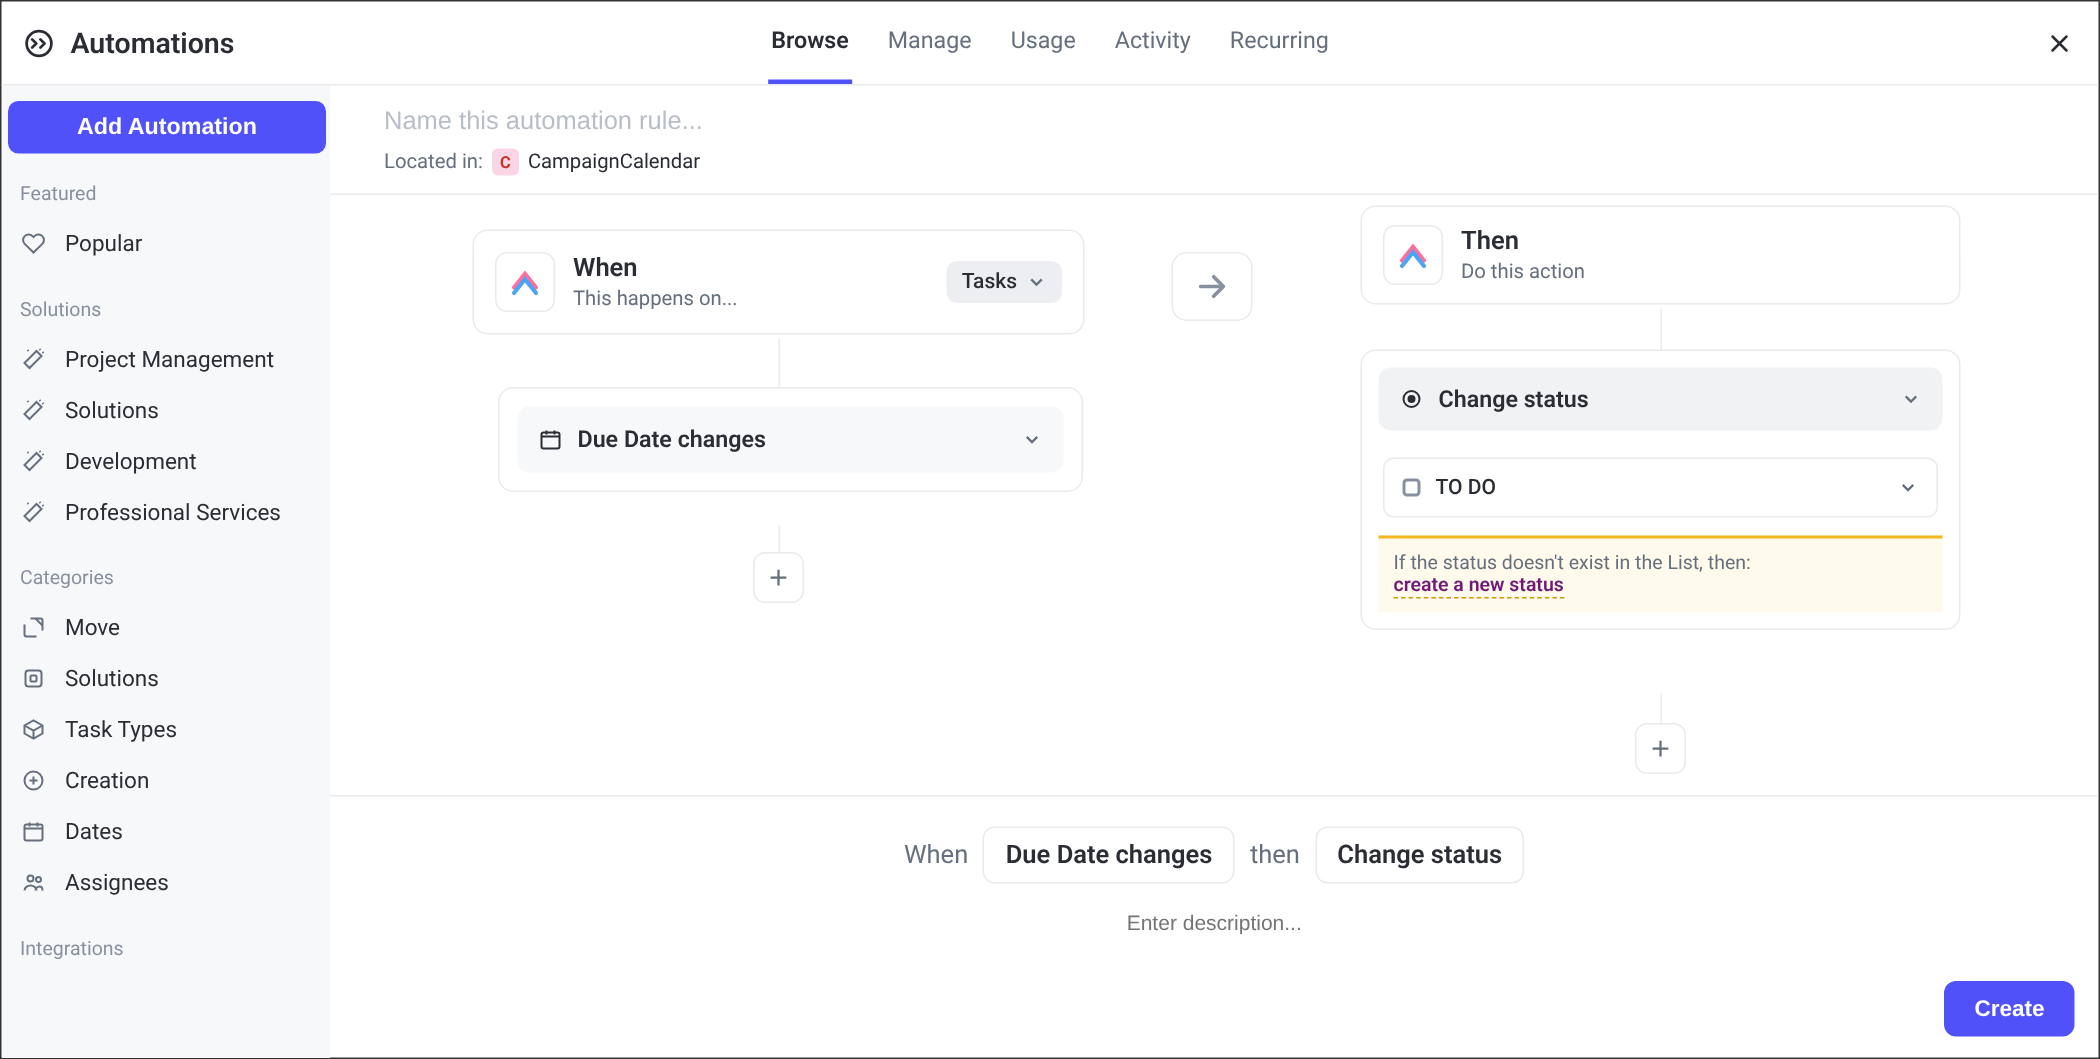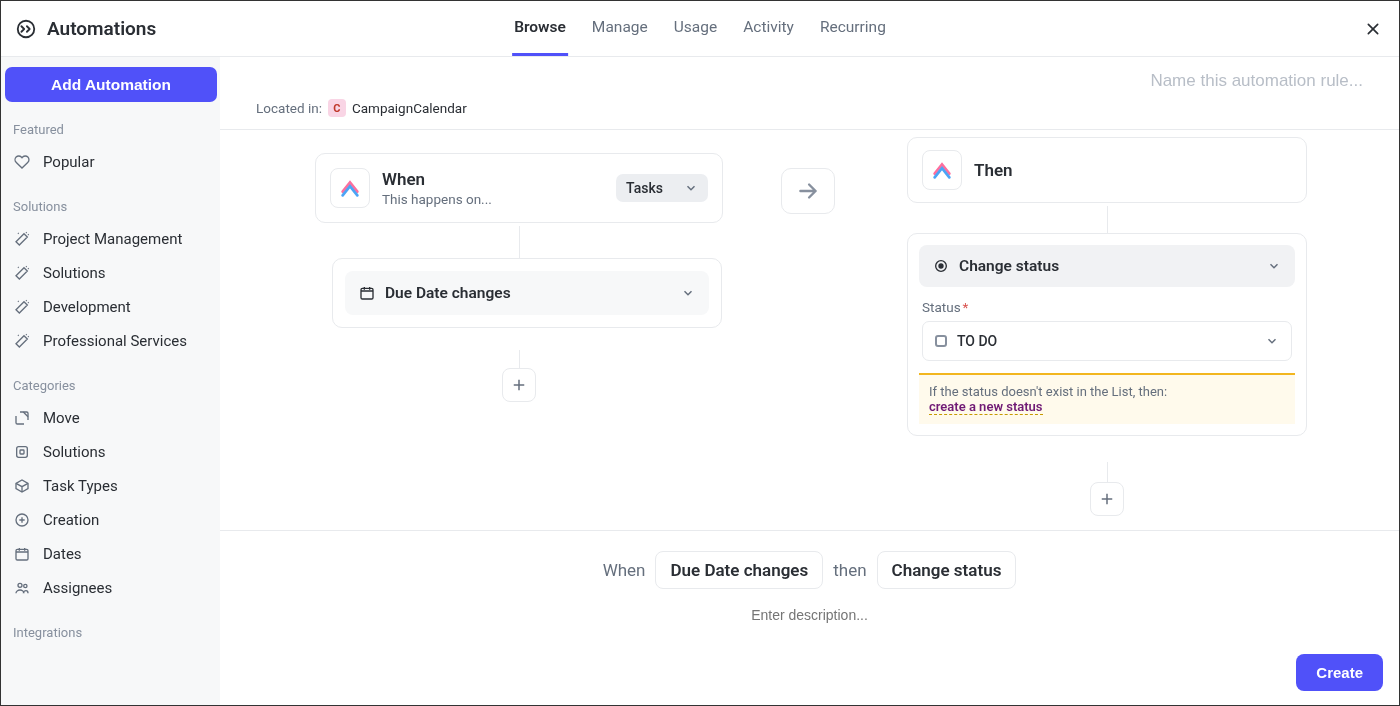--- a/index.html
+++ b/index.html
@@ -125,21 +125,20 @@
   padding: 14px 36px 12px 36px;
   border-bottom: 1px solid #e8eaed;
 }
 .name-input {
   border:none;
   outline:none;
   font-size: 17px;
   color: #15803d;
   width: 100%;
   background: transparent;
-  text-align: right;
 }
 .name-input::placeholder { color: #b8bec7; }
 .location-row {
   display:flex; align-items:center; gap:6px;
   margin-top:8px;
   font-size: 13.5px;
   color: #656f7d;
 }
 .location-chip {
   display:flex; align-items:center; gap:6px;
@@ -174,21 +173,21 @@
   display:flex;align-items:center;justify-content:center;
   margin-right:12px;
 }
 .when-text { flex:1; }
 .when-title { font-size:17px; font-weight:600; color:#2a2e34; }
 .when-sub { font-size:13.5px; color:#656f7d; margin-top:2px; }
 .tasks-chip {
   background:#eceef1;
   border-radius:7px;
   padding:6px 10px;
-  display:flex;align-items:center;gap:21px;
+  display:flex;align-items:center;gap:6px;
   font-size:14px; font-weight:500;
   color:#2a2e34;
 }
 .due-card {
   position:absolute;
   left:112px; top:128px;
   width:390px;
   background:#fff;
   border:1px solid #e8eaed;
   border-radius:10px;
@@ -524,38 +523,38 @@
 
       <div class="then-card">
         <div class="card-icon-wrap">
           <svg width="22" height="22" viewBox="0 0 24 24">
               <path d="M4 16l8-10 8 10" fill="none" stroke="#fd6f9e" stroke-width="3" stroke-linecap="round"></path>
               <path d="M4 20l8-10 8 10" fill="none" stroke="#4ca4f5" stroke-width="3" stroke-linecap="round"></path>
             </svg>
         </div>
         <div class="when-text">
           <div class="when-title">Then</div>
+          <div class="when-sub">Do this action</div>
         </div>
       </div>
 
       <div class="change-card">
         <div class="change-head">
           <span>
               <svg viewBox="0 0 24 24" width="16" height="16" fill="none" stroke="#2a2e34" stroke-width="2">
                 <circle cx="12" cy="12" r="8"></circle>
                 <circle cx="12" cy="12" r="3" fill="#2a2e34"></circle>
               </svg>
             </span>
           <span class="change-head-label">Change status</span>
           <svg class="chev" viewBox="0 0 24 24" fill="none" stroke="#656f7d" stroke-width="2.5">
               <path d="M6 9l6 6 6-6"></path>
             </svg>
         </div>
         <div class="status-section">
-          <div class="status-label"><span>Status</span><span class="req">*</span></div>
           <div class="status-dd">
             <span class="status-sq"></span>
             <span class="status-dd-text">TO DO</span>
             <svg class="chev" viewBox="0 0 24 24" fill="none" stroke="#656f7d" stroke-width="2.5">
                 <path d="M6 9l6 6 6-6"></path>
               </svg>
           </div>
         </div>
         <div class="warning-box">
           <div>If the status doesn't exist in the List, then:</div>

